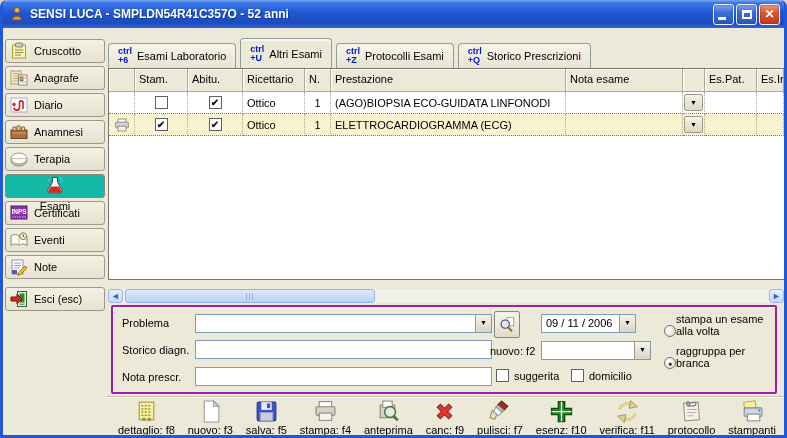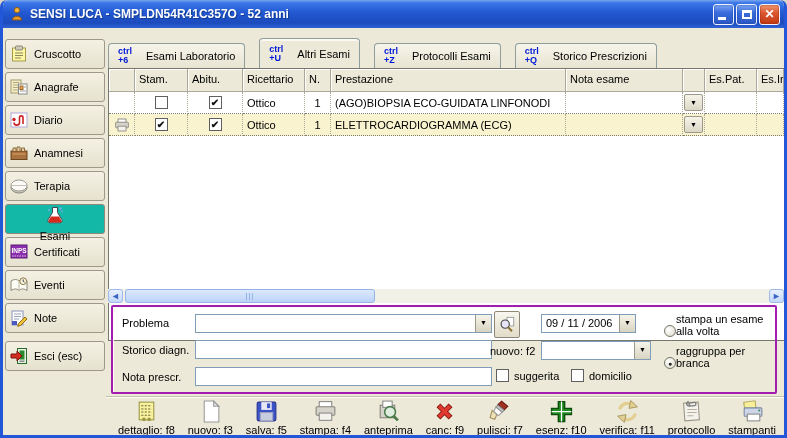--- a/index.html
+++ b/index.html
@@ -17,38 +17,38 @@
   .wbtn{width:21px;height:21px;border-radius:3px;border:1px solid #eef3ff;position:relative;cursor:default;
     background:linear-gradient(180deg,#7fa7f3,#3a6cdc 40%,#2b57c4);box-shadow:inset 0 0 2px #1a3e9c;}
   .wbtn.close{background:linear-gradient(180deg,#ef9a75,#dd5a31 40%,#c03912);box-shadow:inset 0 0 2px #8c1f05;}
   .wbtn .min-glyph{position:absolute;left:4px;bottom:4px;width:8px;height:3px;background:#fff;}
   .wbtn .max-glyph{position:absolute;left:5px;top:5px;width:10px;height:9px;border:2px solid #fff;border-top-width:3px;}
   .wbtn .x-glyph{position:absolute;inset:0;color:#fff;font-size:12px;font-weight:bold;line-height:19px;text-align:center;}
   
   .client{position:relative;width:100%;height:407px;background:#ece9d8;}
   
   .sidebar{position:absolute;left:1px;top:5px;width:102px;}
-  .sb-item{height:30px;margin:0 1px 3px 1px;border:1px solid #9d988a;border-radius:3px;
+  .sb-item{height:24px;margin:0 1px 3px 1px;border:1px solid #9d988a;border-radius:3px;
     background:linear-gradient(180deg,#f4f1e4,#e6e2cf);display:flex;align-items:center;gap:5px;
     padding:0 3px;font-size:11px;color:#000;cursor:default;}
   .sb-item.active{background:#14b8a6;border-color:#8d887a;flex-direction:column;}
   .sb-item.exit{margin-top:8px;}
   .sb-item svg{flex:0 0 auto;}
   .sb-label{white-space:nowrap;}
   
   .main{position:absolute;left:103px;top:0;right:0;height:407px;}
   .tabstrip{position:absolute;left:2px;top:4px;height:30px;display:flex;align-items:flex-end;}
-  .tab{display:flex;align-items:center;gap:14px;padding:12px 9px;height:25px;margin-right:14px;
+  .tab{display:flex;align-items:center;gap:5px;padding:12px 9px;height:25px;margin-right:4px;
     border:1px solid #8f9d9d;border-bottom:none;border-radius:4px 4px 0 0;
     background:linear-gradient(180deg,#f6f4ea,#e8e4d2);font-size:11px;white-space:nowrap;cursor:default;}
   .tab.active{height:30px;background:#ece9d8;position:relative;z-index:3;box-shadow:inset 0 2px 0 #fbf9f1;}
   .tkey{display:flex;flex-direction:column;align-items:flex-start;font-size:9px;line-height:9px;
     font-weight:bold;color:#0018d8;}
   
-  .gridwrap{position:absolute;left:2px;top:34px;right:0;height:273px;background:#fff;
+  .gridwrap{position:absolute;left:2px;top:34px;right:0;height:212px;background:#fff;
     border:1px solid #76766a;border-right:none;display:flex;flex-direction:column;overflow:hidden;}
   .grow{display:grid;grid-template-columns:26px 53px 55px 62px 26px 235px 117px 22px 52px minmax(0,1fr);}
   .ghead .hc{height:23px;background:#ece9d8;border-right:1px solid #aca899;border-bottom:1px solid #aca899;
     box-shadow:inset 1px 1px 0 #fff;font-size:11px;padding:4px 0 0 4px;white-space:nowrap;overflow:hidden;cursor:default;}
   .trow{height:22px;}
   .trow .tc{border-right:1px dotted #a8a896;border-bottom:1px dotted #7c7c6c;display:flex;align-items:center;
     font-size:11px;padding-left:4px;white-space:nowrap;overflow:hidden;}
   .trow.selected .tc{background:#f9f3d0;}
   .tc.center{justify-content:center;padding-left:0;}
   .cb{width:13px;height:13px;background:#fff;border:1px solid #5f5f5f;display:flex;align-items:center;

